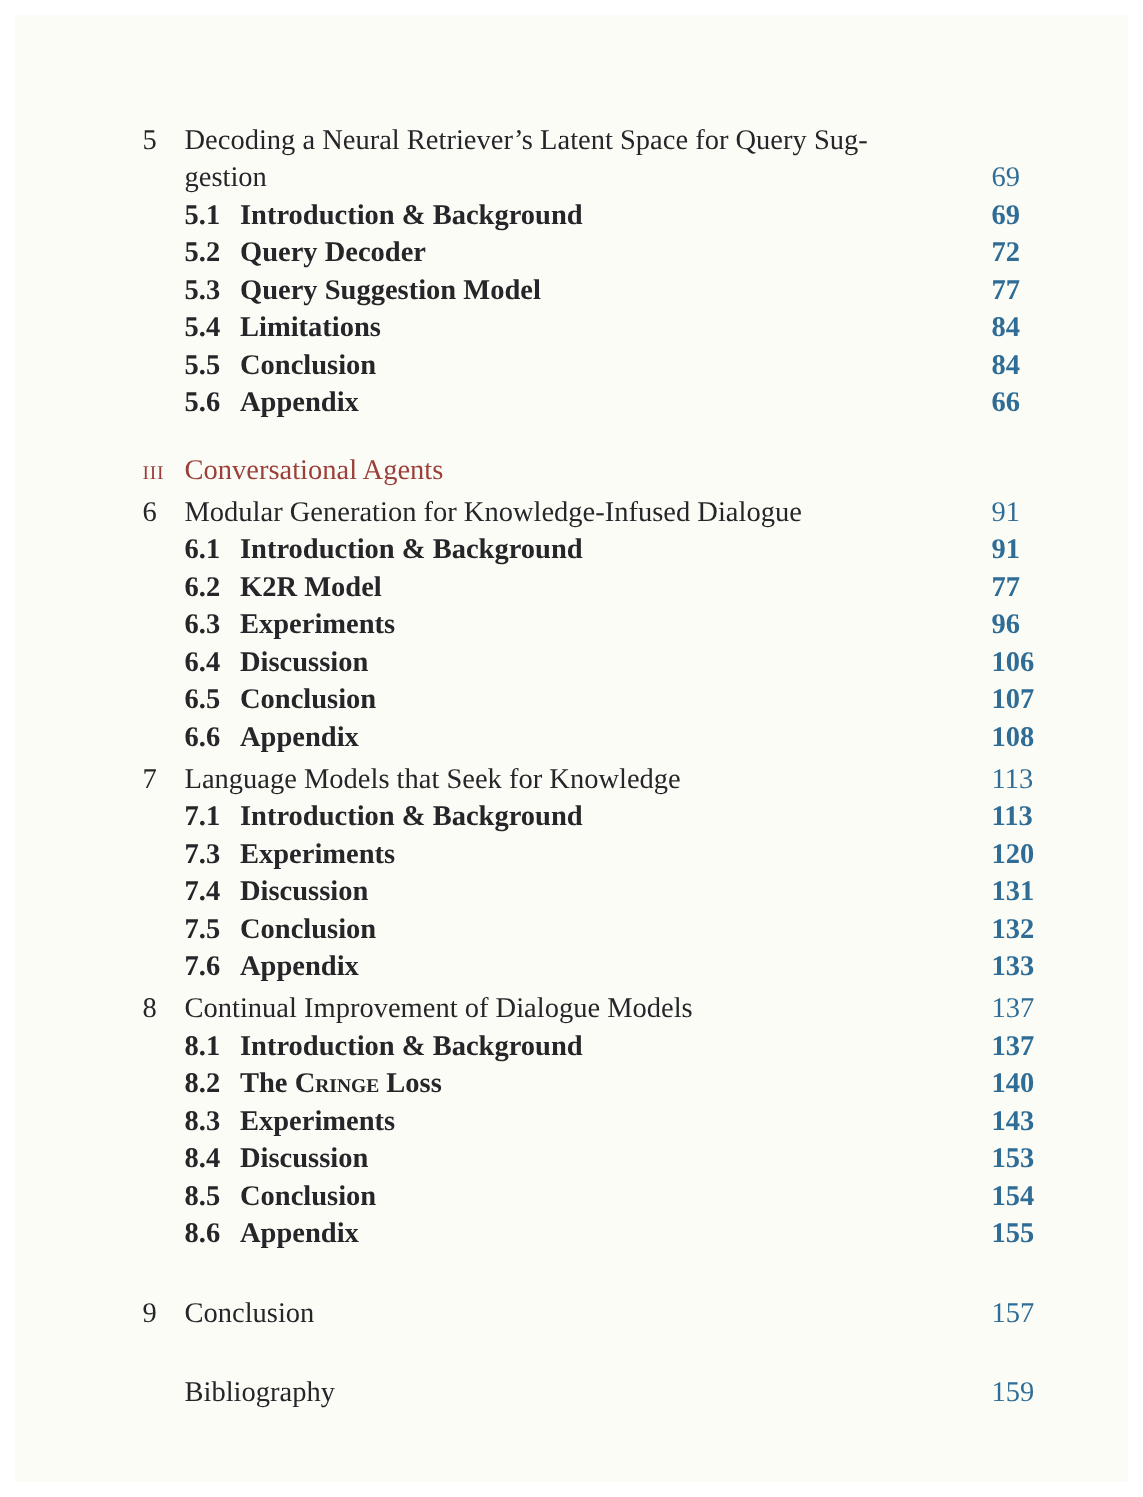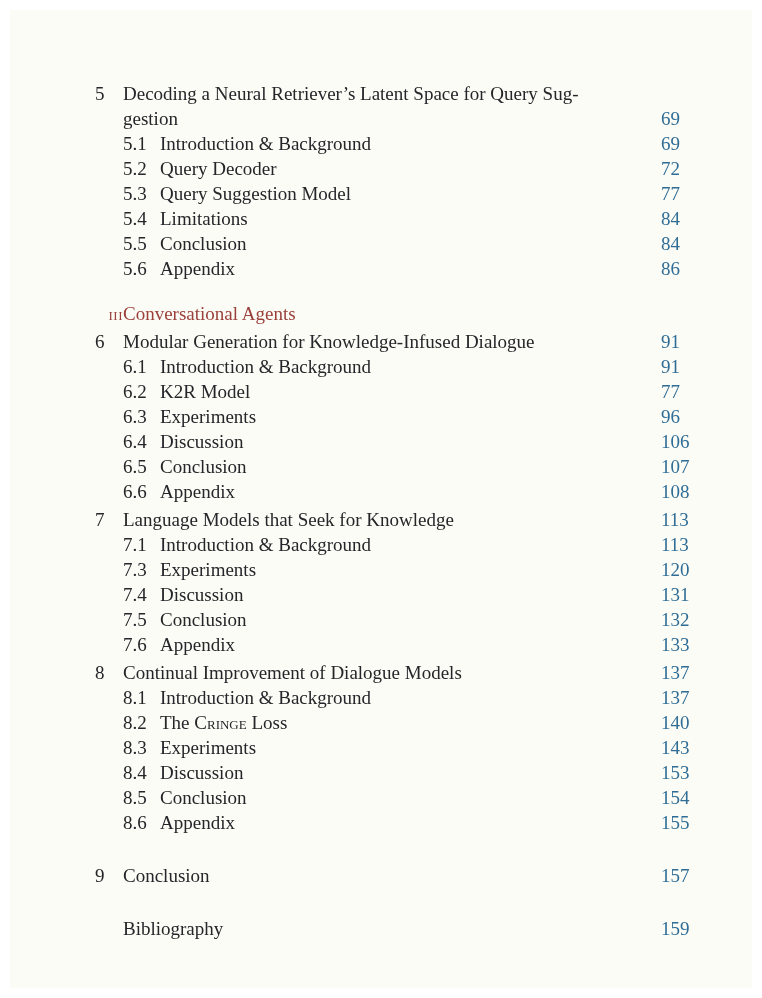--- a/index.html
+++ b/index.html
@@ -31,40 +31,39 @@
   .row .num {
     align-self: flex-start;
     flex: none;
   }
   .row.chapter { margin-top: 3px; }
   .row.chapter .num,
   .row.backmatter .num,
   .row.part .num {
     width: 28px;
   }
-  .row.section { padding-left: 28px; }
+  .row.section { padding-left: 28px; font-weight: bold; }
   .row.section .num { width: 37px; }
   .title {
     flex: 0 1 auto;
     max-width: 535px;
   }
   .pagenum {
     margin-left: auto;
     min-width: 42px;
     color: #2f6d96;
     cursor: pointer;
   }
   .row.part {
     margin-top: 20px;
     color: #9a3f3a;
   }
   .row.part .num {
     font-variant: small-caps;
     letter-spacing: 0.5px;
-    text-align: right;
   }
   .row.gap-lg { margin-top: 28px; }
   .sc { font-variant: small-caps; text-align: right; }
 </style>
 </head>
 <body>
 
 <div class="page">
   <div class="toc" id="toc">
       <div class="row chapter">
@@ -93,21 +92,21 @@
         <span class="pagenum">84</span>
       </div>
       <div class="row section">
         <span class="num">5.5</span>
         <span class="title">Conclusion</span>
         <span class="pagenum">84</span>
       </div>
       <div class="row section">
         <span class="num">5.6</span>
         <span class="title">Appendix</span>
-        <span class="pagenum">86</span>
+        <span class="pagenum">66</span>
       </div>
       <div class="row part">
         <span class="num">iii</span>
         <span class="title">Conversational Agents</span>
       </div>
       <div class="row chapter">
         <span class="num">6</span>
         <span class="title">Modular Generation for Knowledge-Infused Dialogue</span>
         <span class="pagenum">91</span>
       </div>

